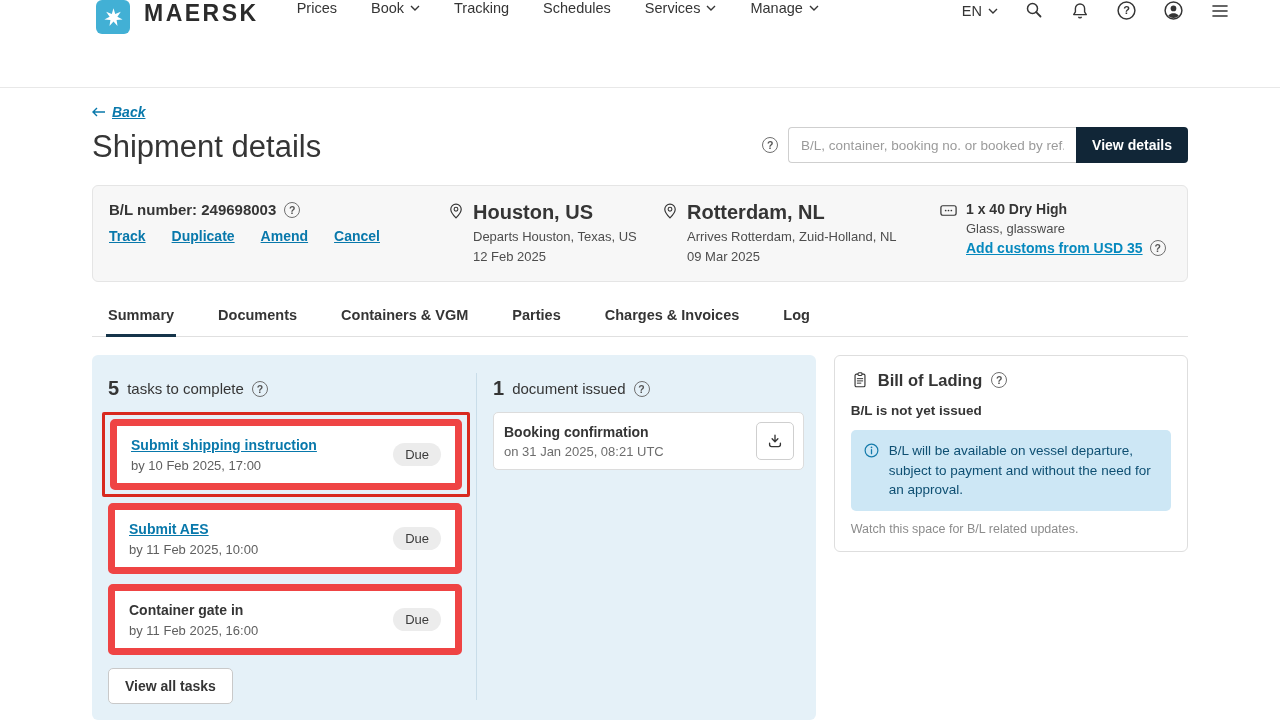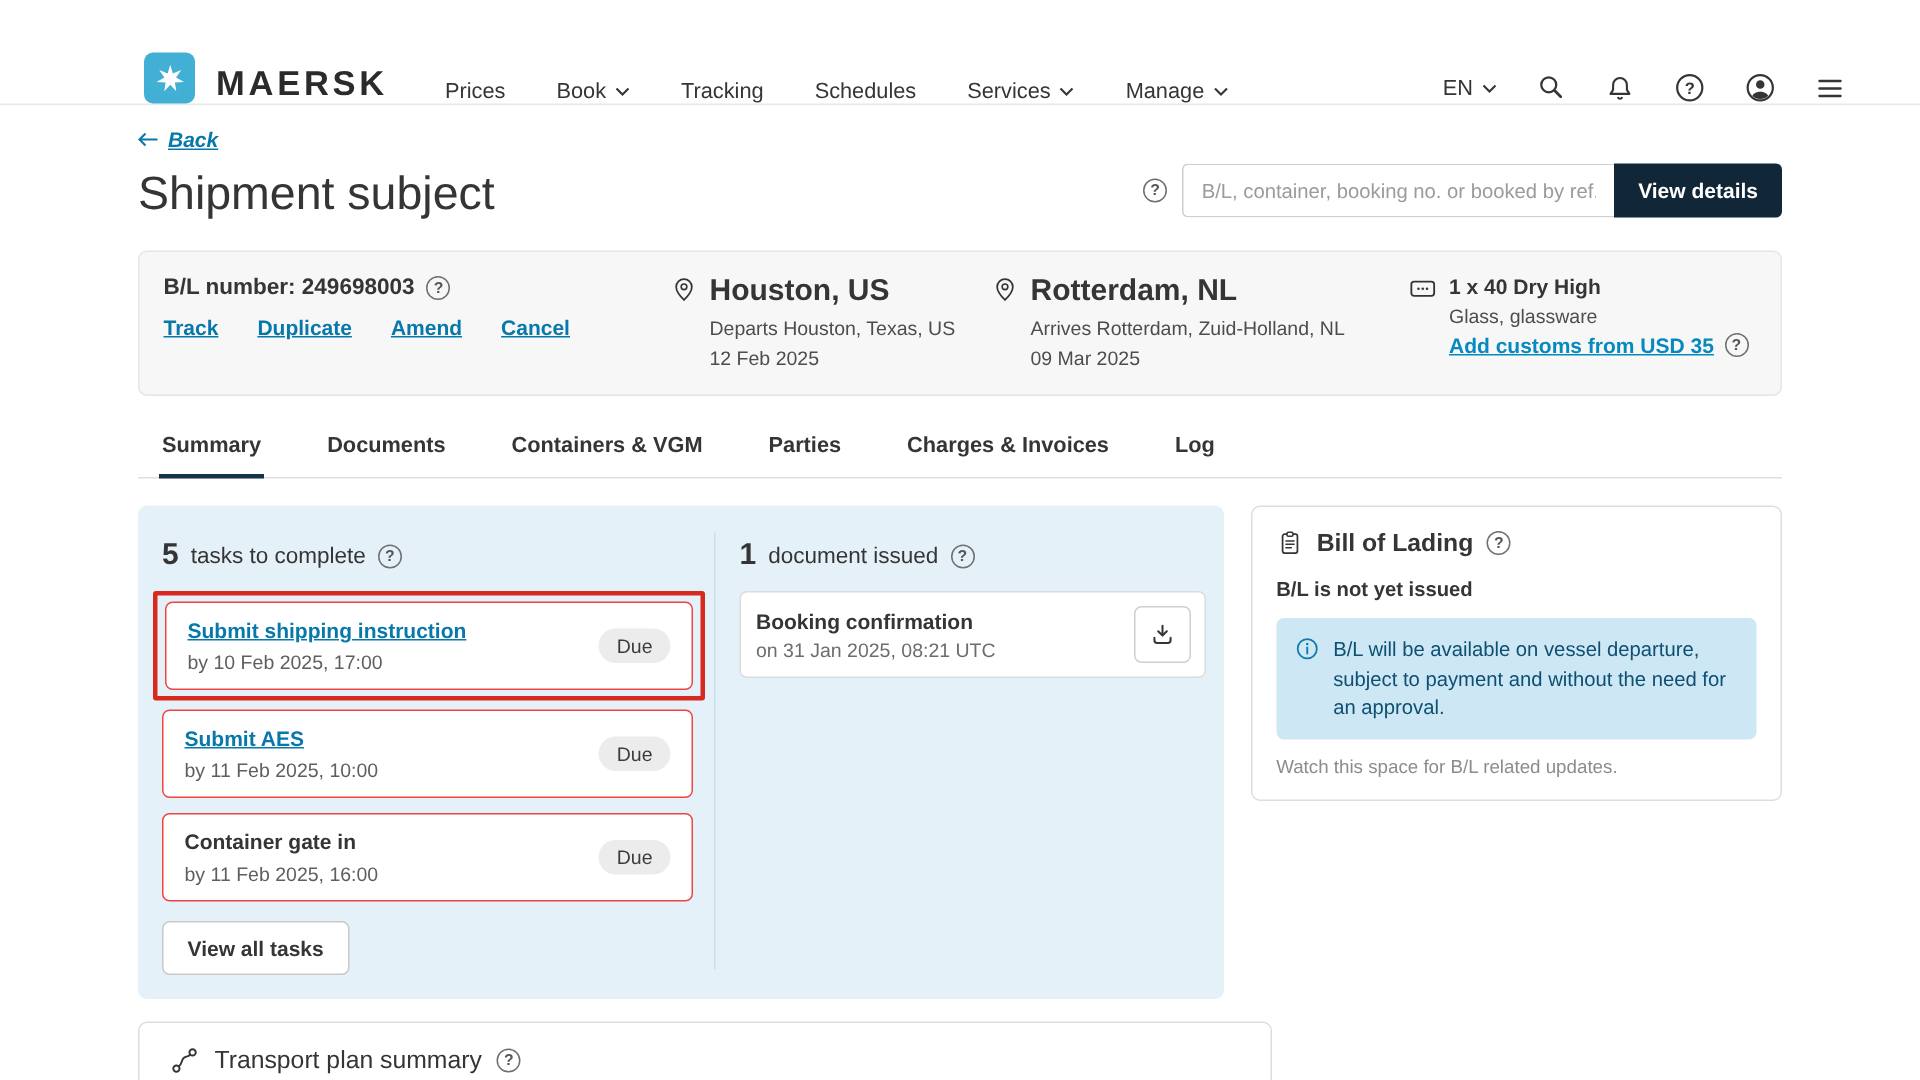--- a/index.html
+++ b/index.html
@@ -1,20 +1,20 @@
 <!DOCTYPE html>
 <html><head>
 <meta charset="utf-8">
 <style>
   * { margin:0; padding:0; box-sizing:border-box; }
   html,body { width:1280px; height:720px; overflow:hidden; background:#fff;
     font-family:"Liberation Sans", sans-serif; color:#353535; }
 
   
-  .topbar { height:70px; display:flex; align-items:flex-end; padding:0 50px 0 96px;
+  .topbar { height:88px; display:flex; align-items:flex-start; padding:0 50px 0 96px;
     border-bottom:1px solid #e8e8e8; }
   .logo-box { width:34px; height:34px; background:#42b0d5; border-radius:6px;
     display:flex; align-items:center; justify-content:center; }
   .wordmark { font-size:23px; font-weight:bold; letter-spacing:2.5px; color:#2b2b2b; margin:0 0 0 14px; }
   .mainnav { display:flex; align-items:center; margin-left:38px; gap:34px; }
   .navitem { font-size:14.5px; color:#353535; display:flex; align-items:center; gap:6px; cursor:pointer; }
   .topbar-right { margin-left:auto; display:flex; align-items:center; gap:26px; }
   .lang { font-size:14.5px; display:flex; align-items:center; gap:6px; cursor:pointer; }
   .tool-icon { display:flex; align-items:center; cursor:pointer; }
 
@@ -58,21 +58,21 @@
     border-bottom:3px solid transparent; margin-bottom:-1px; }
   .tab.active { border-bottom-color:#15344a; }
 
   
   .panels { margin-top:18px; display:flex; gap:18px; align-items:flex-start; }
   .blue-panel { width:756px; background:#e5f1f8; border-radius:6px; display:flex; padding:14px 12px 16px 12px; }
   .tasks-col { width:372px; padding:8px 14px 0 4px; }
   .panel-h { display:flex; align-items:center; gap:8px; }
   .panel-h .num { font-size:20px; font-weight:bold; }
   .panel-h .label { font-size:15px; }
-  .task-card { background:#fff; border:1px solid #ef4444; border-radius:5px; padding:10px 14px;
+  .task-card { background:#fff; border:7px solid #ef4444; border-radius:5px; padding:10px 14px;
     display:flex; justify-content:space-between; align-items:center; }
   .task-card + .task-card, .stack-gap { margin-top:10px; }
   .task-title-link { color:#0878ab; font-size:14px; font-weight:bold; text-decoration:underline; }
   .task-title-plain { color:#353535; font-size:14px; font-weight:bold; }
   .task-sub { font-size:13px; color:#5f5f5f; margin-top:4px; }
   .due-pill { background:#ececec; border-radius:12px; padding:4px 12px; font-size:13px; color:#3c3c3c; }
   .annotated { border:3px solid #d8291f; border-radius:2px; padding:4px 5px; margin:12px -8px 6px -6px; }
   .annotated .task-card { margin:0; }
   .tasks-col > .task-card:nth-of-type(1) { margin-top:0; }
   .btn-ghost { margin-top:13px; background:#fff; border:1px solid #c9c9c9; border-radius:5px;
@@ -204,21 +204,21 @@
   <div class="back-row">
     <a href="#" class="back-link">
       <svg class="ic" width="14" height="10" viewBox="0 0 14 10">
           <path d="M5 1L1 5l4 4M1 5h12" fill="none" stroke="#0878ab" stroke-width="1.4"></path>
         </svg>
       <span class="txt">Back</span>
     </a>
   </div>
 
   <div class="title-row">
-    <h1 class="page-title">Shipment subject</h1>
+    <h1 class="page-title">Shipment details</h1>
     <div class="search-group">
       <span class="q"></span>
       <input class="search-input" type="text" placeholder="B/L, container, booking no. or booked by ref." style="">
       <button class="btn-navy">View details</button>
     </div>
   </div>
 
   <section class="ship-bar">
     <div class="col-bl">
       <div class="bl-line">

